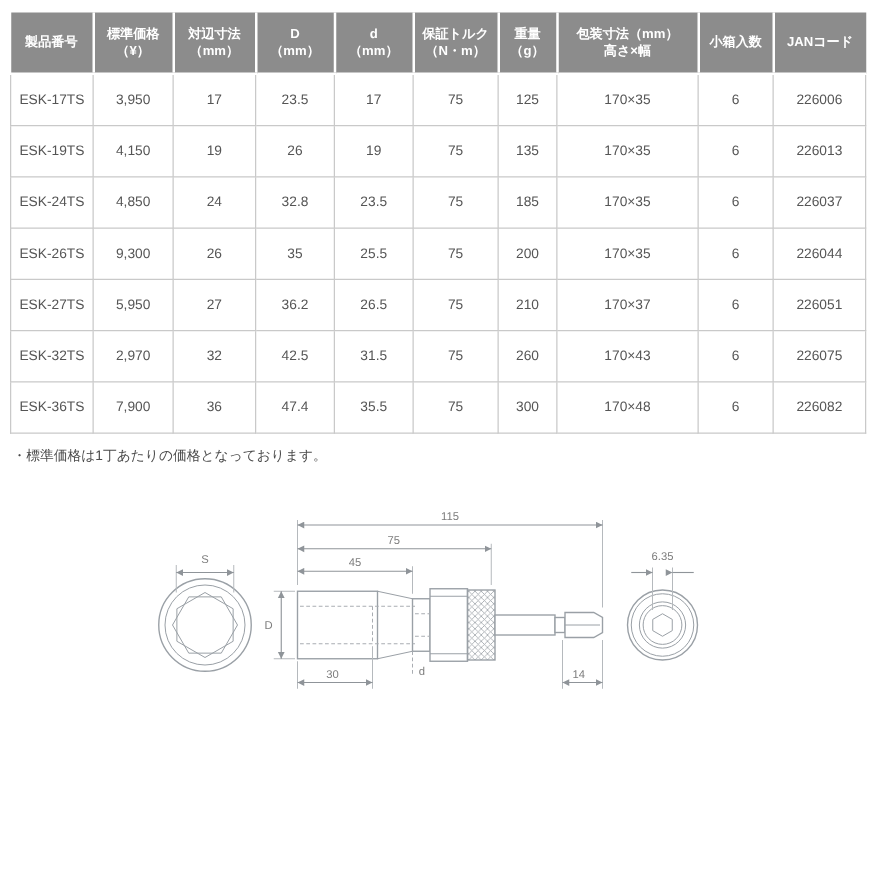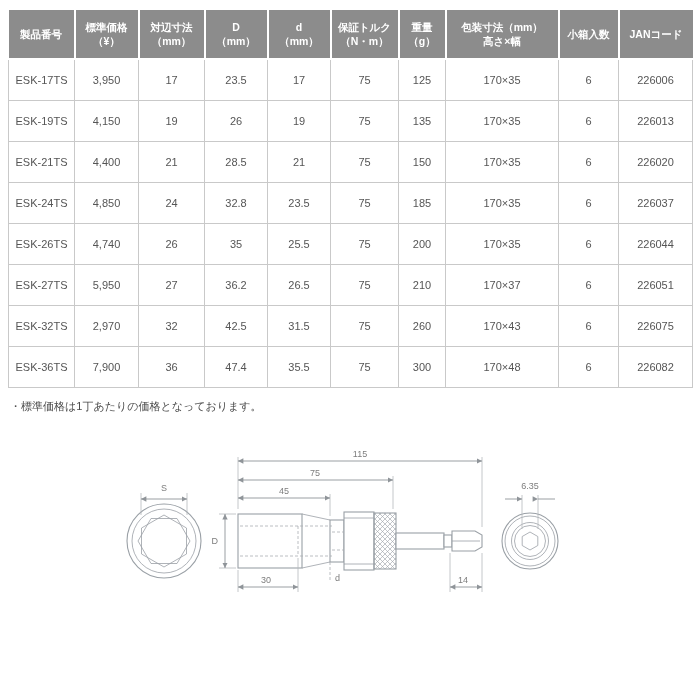--- a/index.html
+++ b/index.html
@@ -113,46 +113,34 @@
         <td>19</td>
         <td>26</td>
         <td>19</td>
         <td>75</td>
         <td>135</td>
         <td>170×35</td>
         <td>6</td>
         <td>226013</td>
       </tr>
       <tr>
-        <td>ESK-21TS</td>
-        <td>4,400</td>
-        <td>21</td>
-        <td>28.5</td>
-        <td>21</td>
-        <td>75</td>
-        <td>150</td>
-        <td>170×35</td>
-        <td>6</td>
-        <td>226020</td>
-      </tr>
-      <tr>
         <td>ESK-24TS</td>
         <td>4,850</td>
         <td>24</td>
         <td>32.8</td>
         <td>23.5</td>
         <td>75</td>
         <td>185</td>
         <td>170×35</td>
         <td>6</td>
         <td>226037</td>
       </tr>
       <tr>
         <td>ESK-26TS</td>
-        <td>4,740</td>
+        <td>9,300</td>
         <td>26</td>
         <td>35</td>
         <td>25.5</td>
         <td>75</td>
         <td>200</td>
         <td>170×35</td>
         <td>6</td>
         <td>226044</td>
       </tr>
       <tr>

